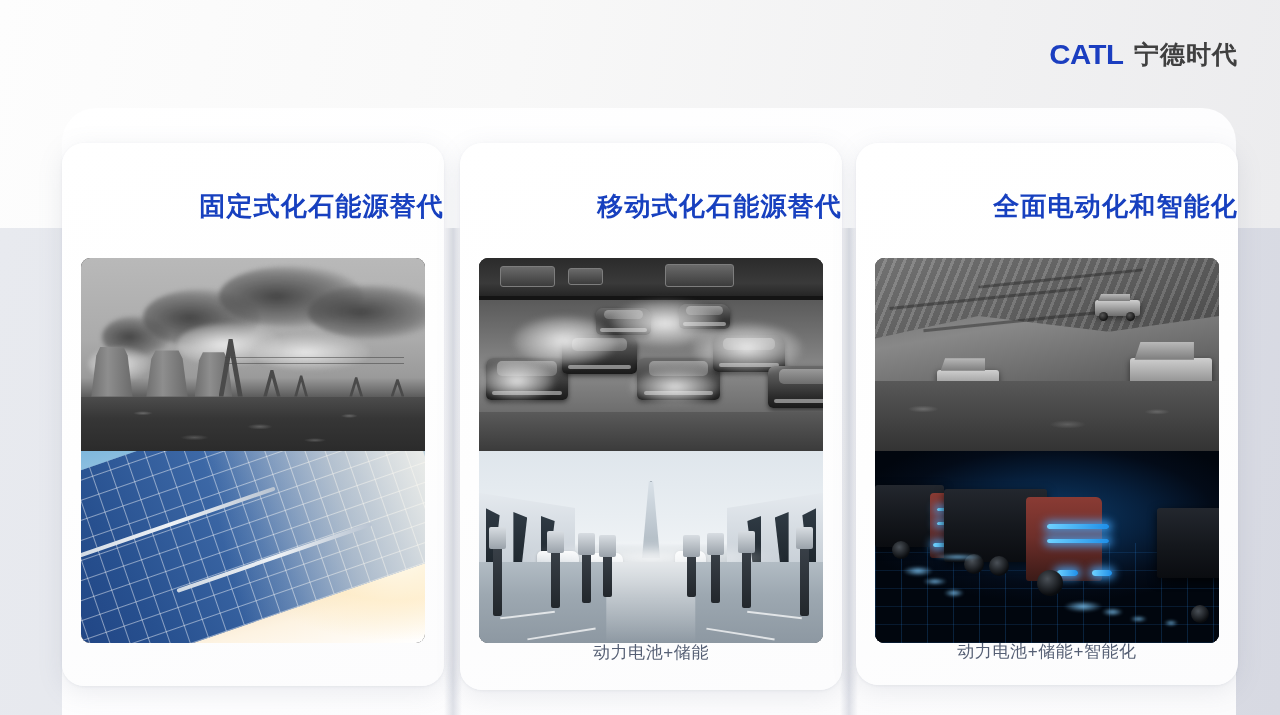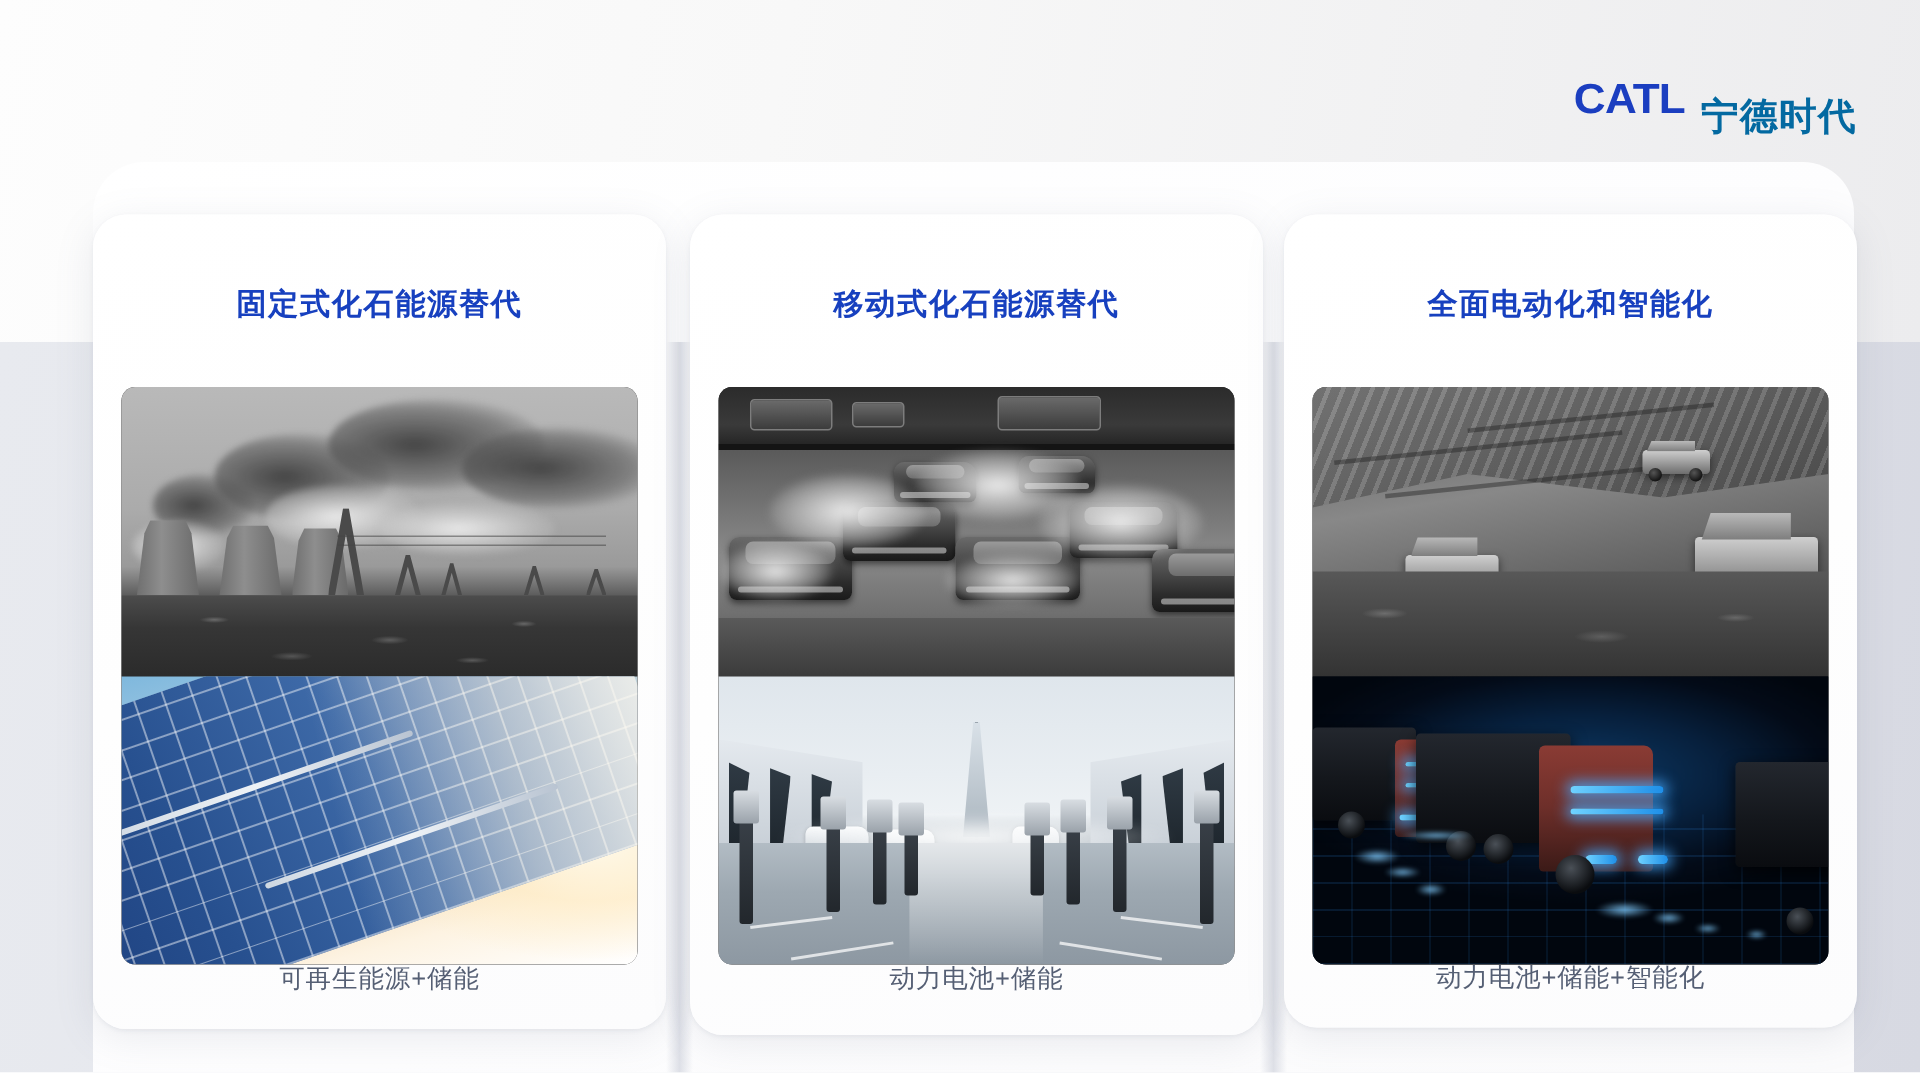--- a/index.html
+++ b/index.html
@@ -39,35 +39,35 @@
   #brand-logo {
     position:absolute; right:42px; top:38px;
     display:flex; align-items:center; gap:12px;
   }
   #brand-latin {
     font-size:28px; font-weight:bold; letter-spacing:-0.5px;
     color:#1b3ec0; font-family:"Liberation Sans","DejaVu Sans",sans-serif;
     transform:scaleX(1.05);
   }
   #brand-cn {
-    font-size:25px; font-weight:bold; letter-spacing:1px; color:#0369a1;margin-top:23px;
+    font-size:25px; font-weight:bold; letter-spacing:1px; color:#404040;
   }
 
   
   #cards { position:absolute; left:0; top:0; width:1280px; height:715px; z-index:4; }
   .card {
     position:absolute;
     background:linear-gradient(160deg,#ffffff 0%,#fefefe 50%,#fcfcfd 100%);
     border-radius:22px;
     box-shadow:0 6px 26px rgba(120,128,150,0.14), 0 1px 3px rgba(120,128,150,0.10);
     overflow:hidden;
   }
   .card-title {
     position:absolute; left:0; right:0; top:46px;
-    text-align:center; font-size:20px; font-weight:bold;
+    text-align:right; font-size:26px; font-weight:bold;
     letter-spacing:1.2px; color:#1740bf; white-space:nowrap;
   }
   .card-caption {
     position:absolute; left:0; right:0; bottom:0;
     text-align:center; font-size:17px; color:#555f74; letter-spacing:0.6px;
     white-space:nowrap;
   }
   .photo-stack {
     position:absolute; border-radius:9px; overflow:hidden;
     background:#222;
@@ -381,21 +381,20 @@
         <div class="cloud" style="left:8%;  top:8%;  width:44%; height:14%;"></div>
         <div class="cloud" style="left:30%; top:18%; width:50%; height:12%;"></div>
         <div class="cloud" style="left:54%; top:4%;  width:40%; height:12%;"></div>
         <div class="panel"></div>
         <div class="panelshine"></div>
         <div class="rail" style="left:-4%; top:56%; width:64%;"></div>
         <div class="rail" style="left:28%; top:72%; width:60%;"></div>
       </div>
 
     </div>
-    <div class="card-caption">可再生能源+储能</div>
   </div>
 
   <div class="card" id="card-2">
     <div class="card-title">移动式化石能源替代</div>
     <div class="photo-stack">
 
       <div class="photo photo-top img-traffic">
         <div class="overpass"></div>
         <div class="sign" style="left:6%;  top:4%;  width:16%; height:11%;"></div>
         <div class="sign" style="left:26%; top:5%;  width:10%; height:9%;"></div>

